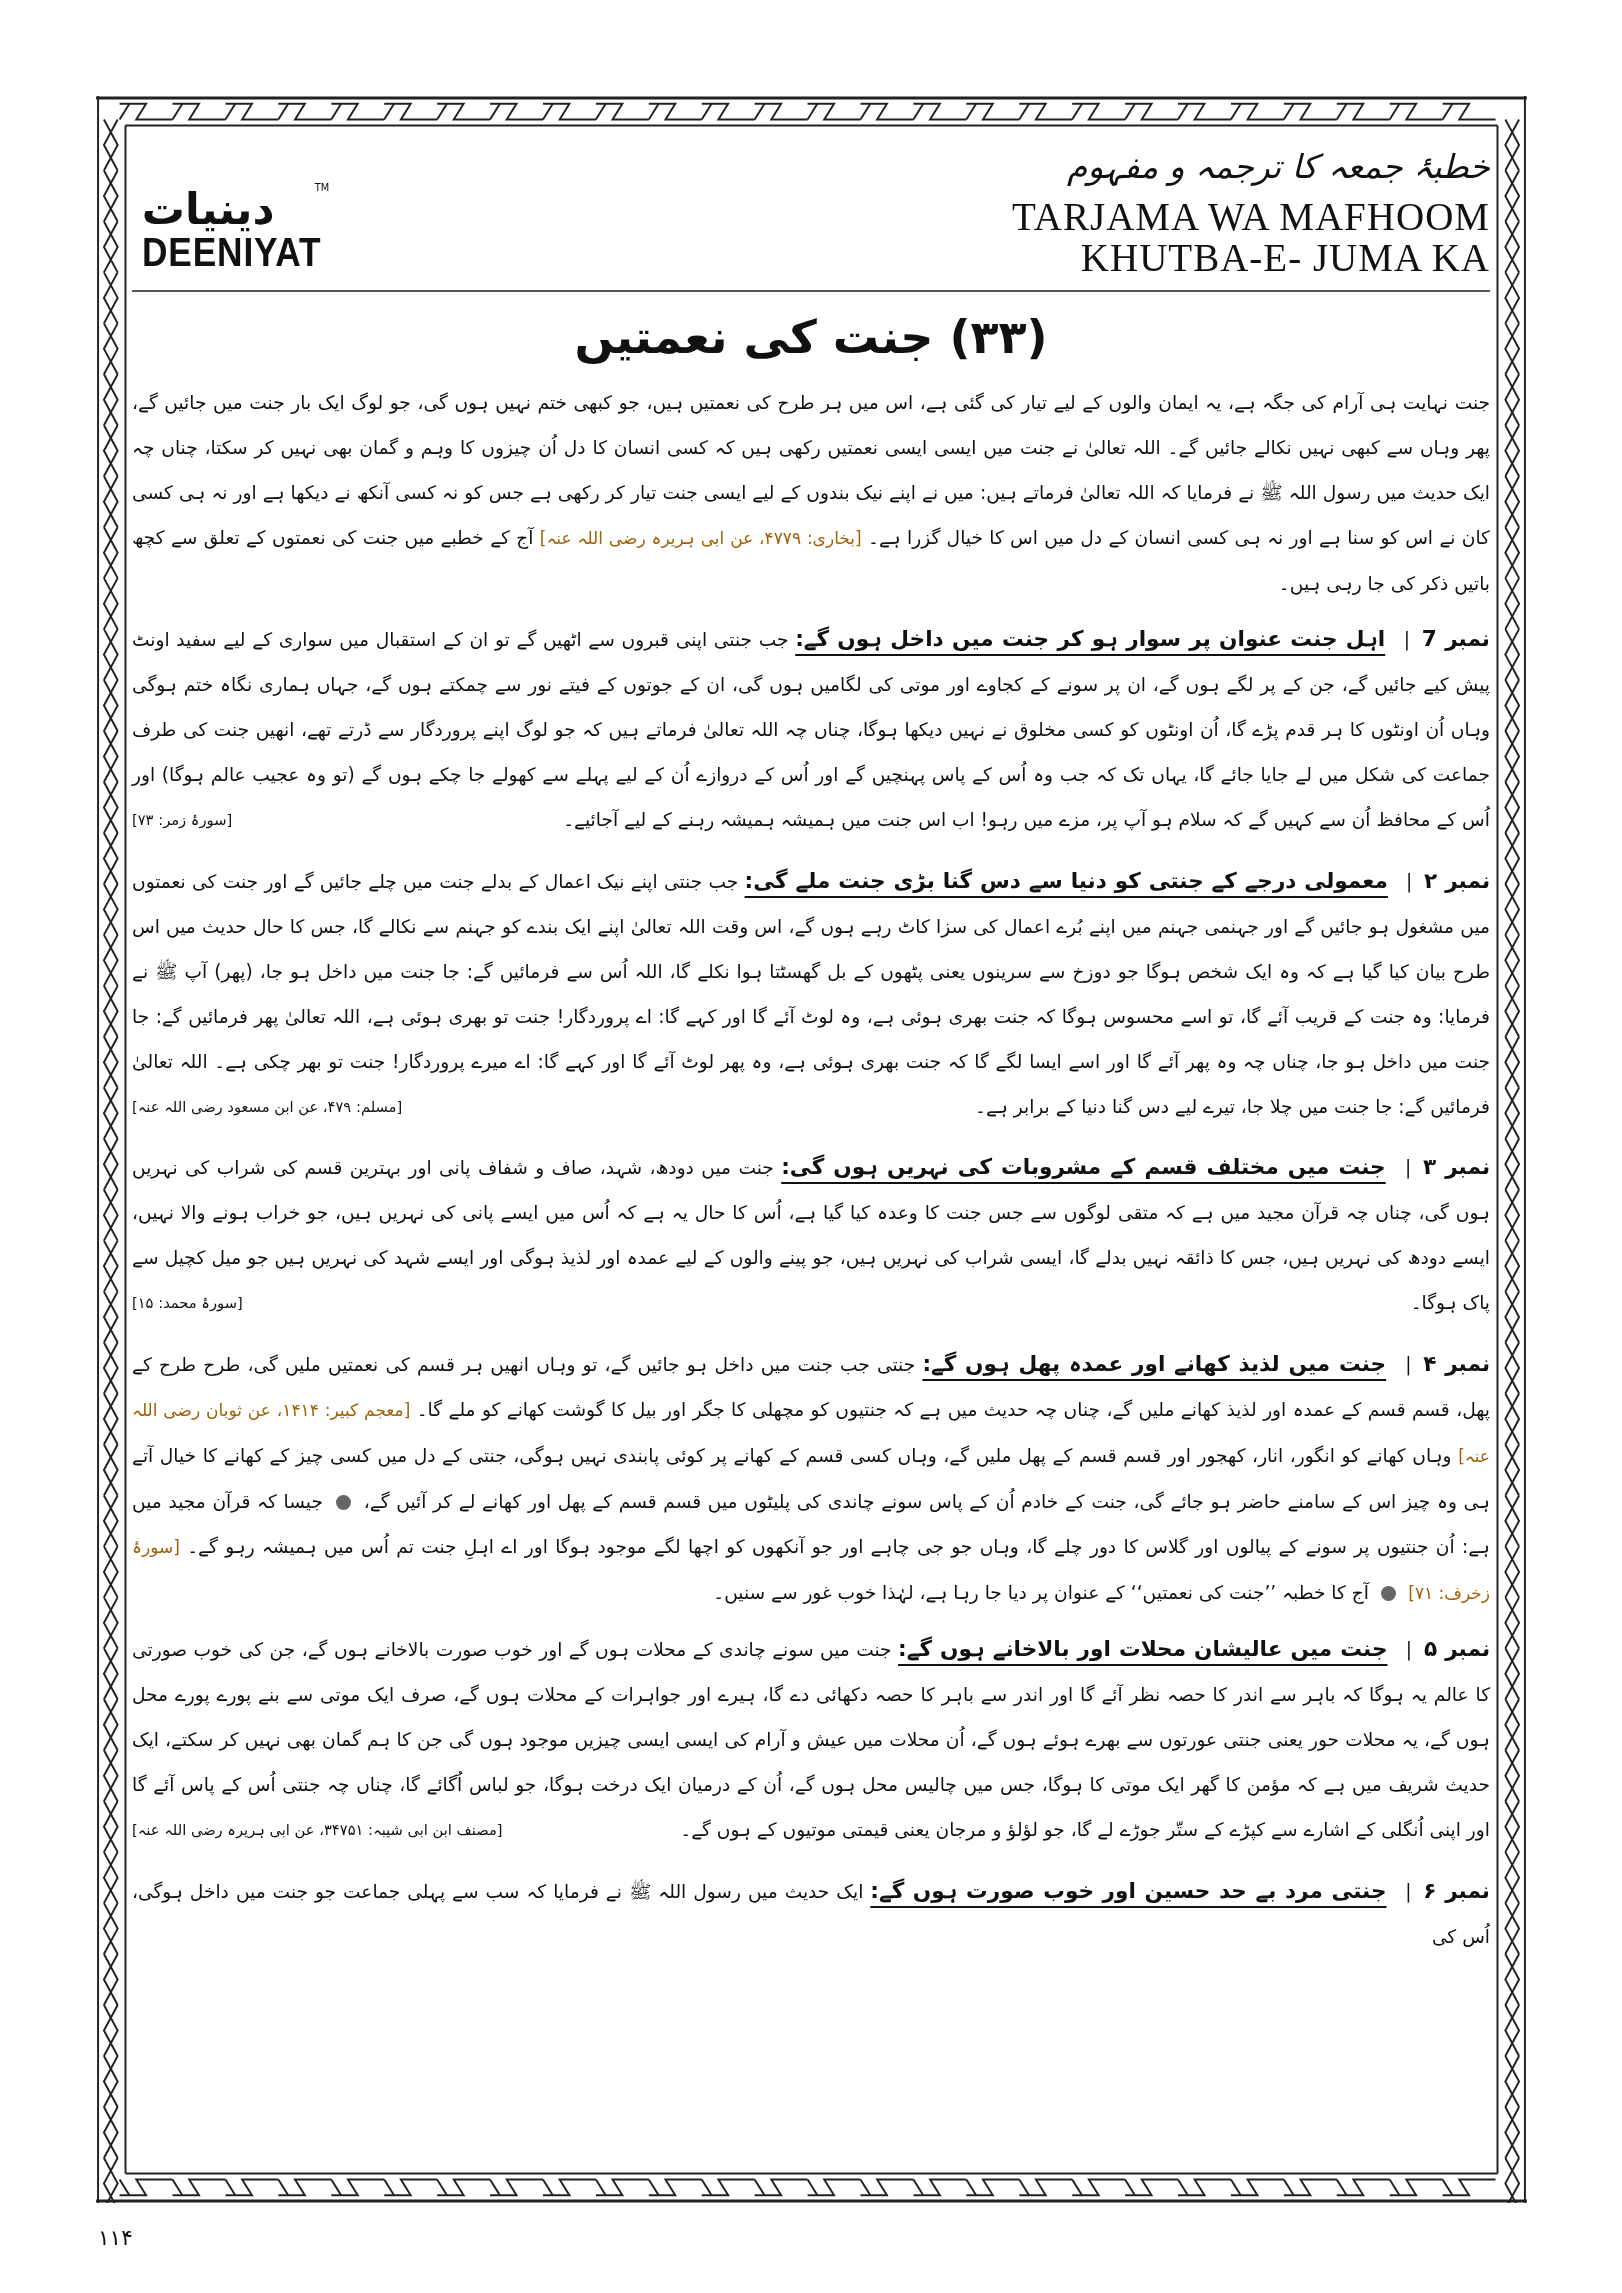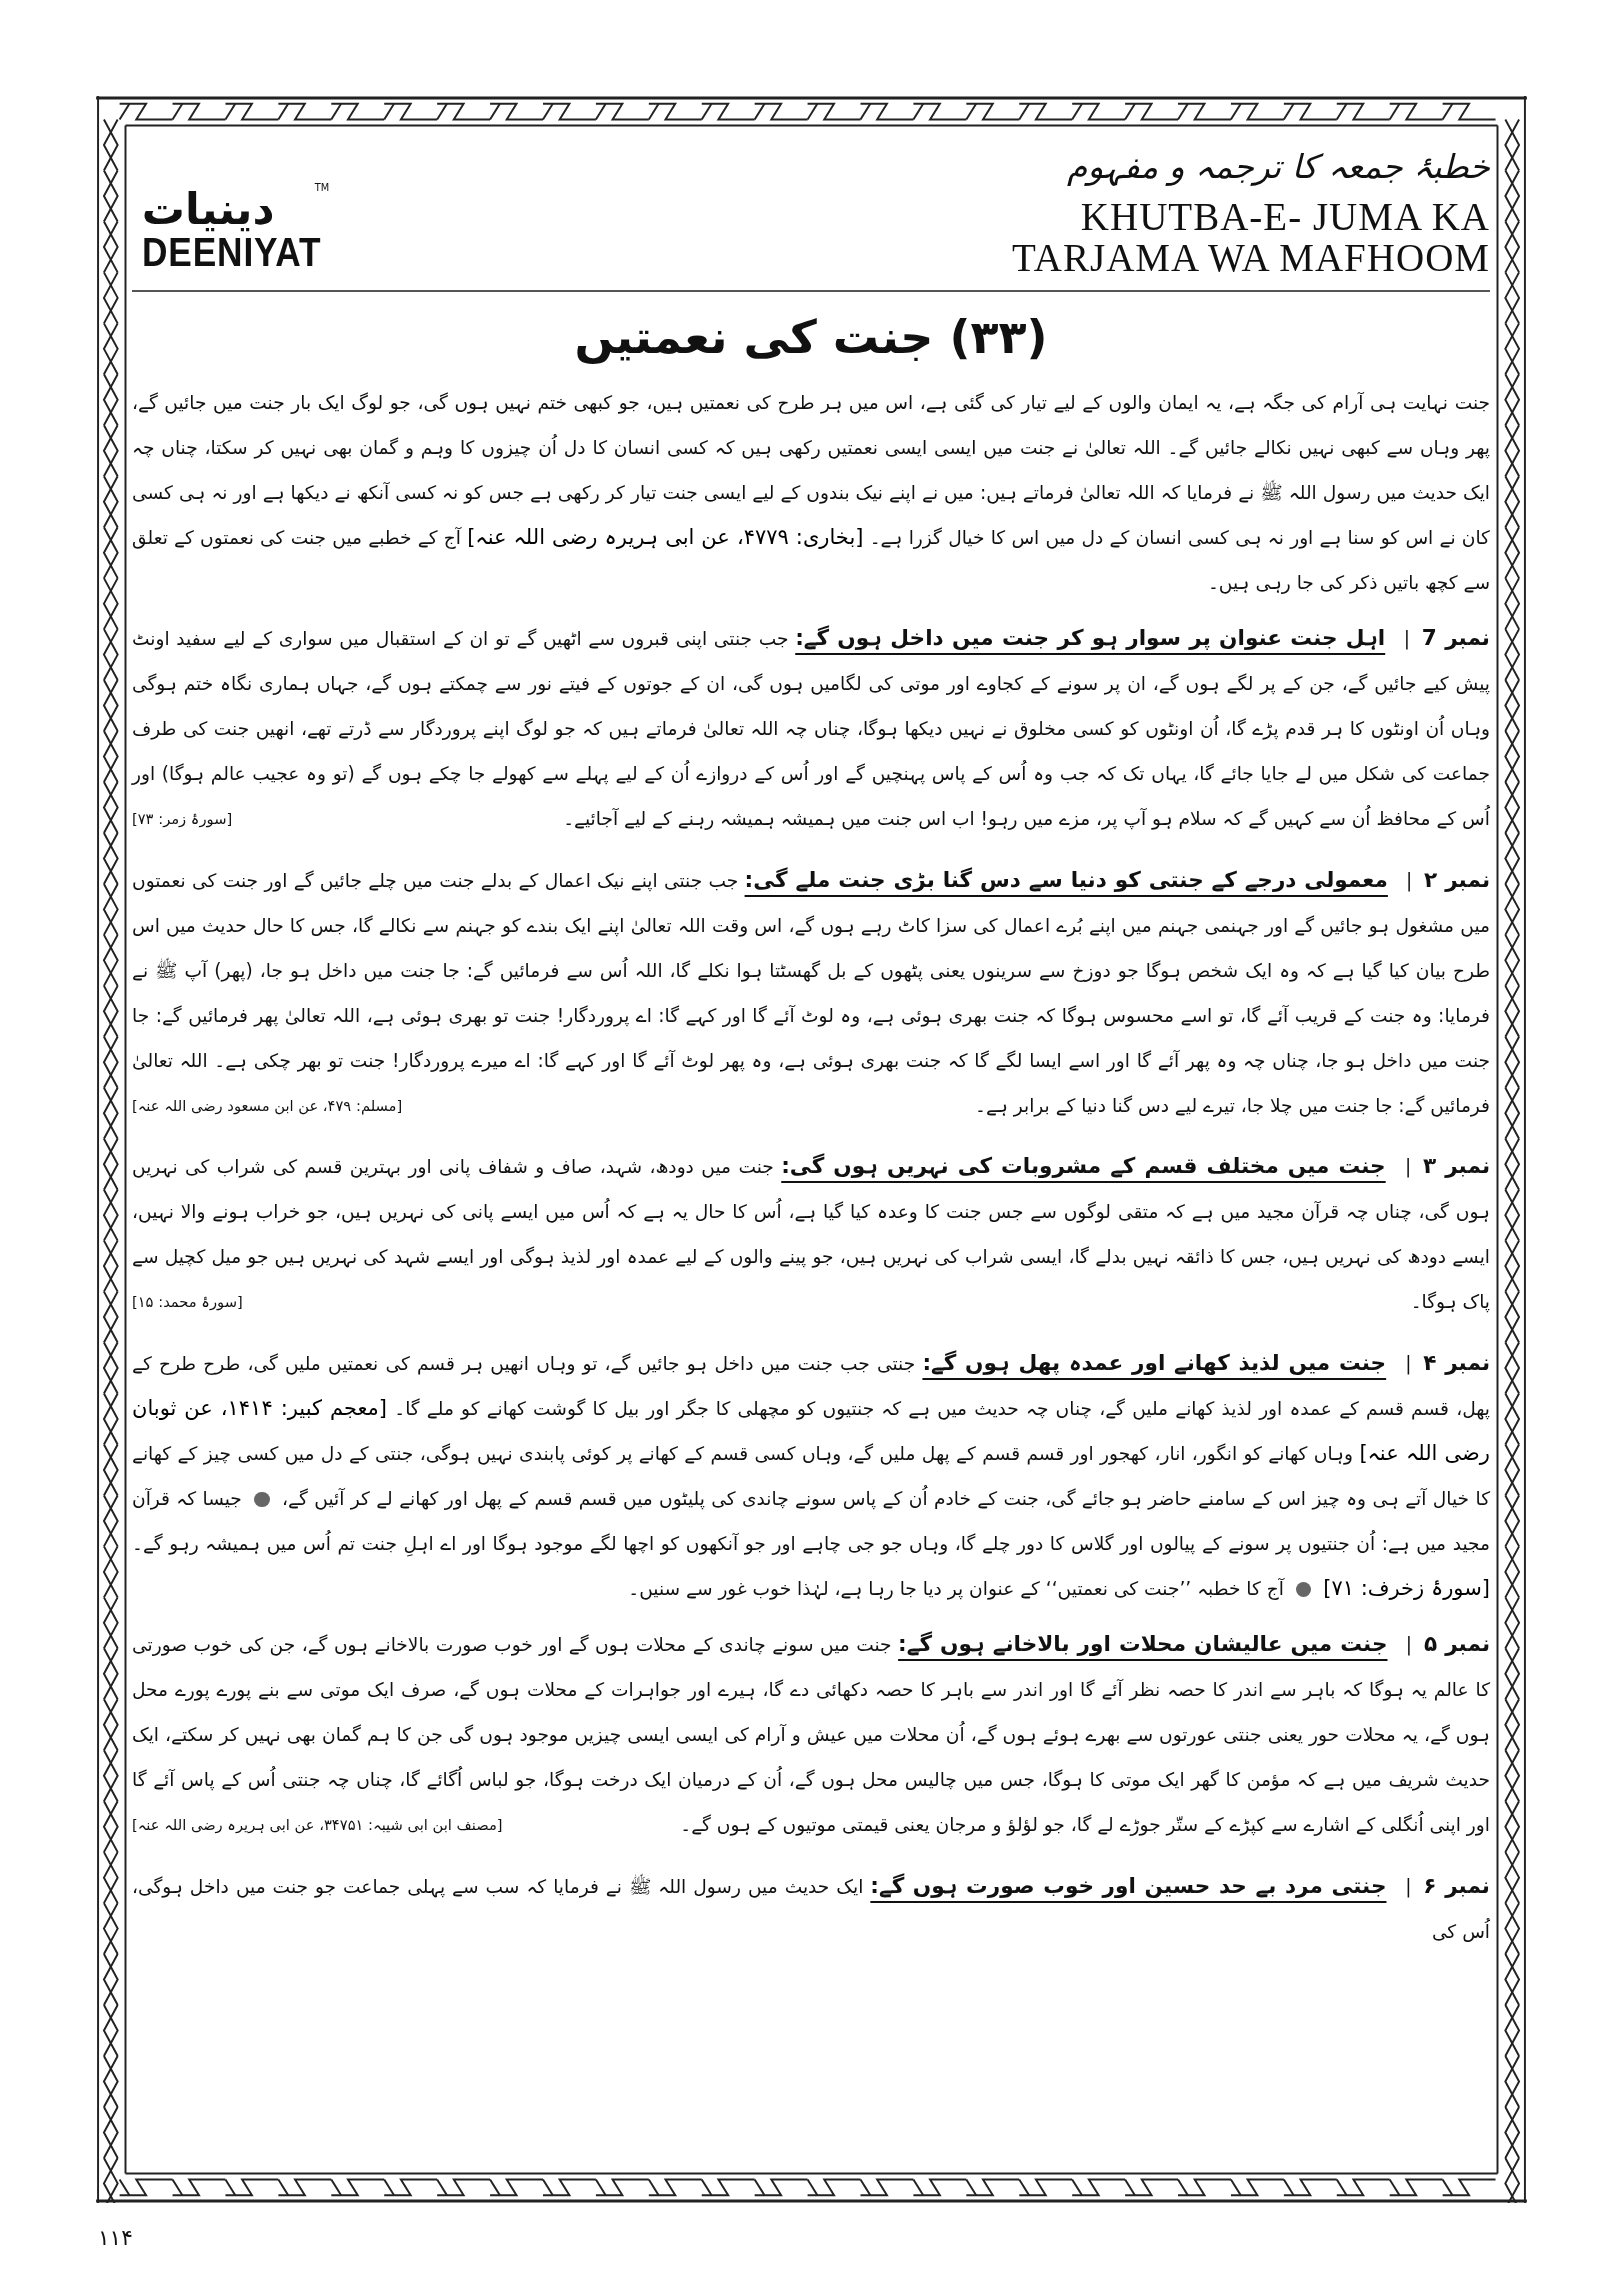--- a/index.html
+++ b/index.html
@@ -31,21 +31,21 @@
            font-family: "DejaVu Sans", sans-serif; font-weight: bold; font-size: 46px; line-height: 59px; }
 
   .body { direction: rtl; text-align: justify; font-family: "DejaVu Sans", sans-serif;
           font-size: 18.6px; line-height: 45px; margin-top: 13.7px; }
   .para { margin: 0 0 5.9px 0; }
   .section { margin-top: 9.8px; }
   .sec-num { font-weight: bold; font-size: 21.6px; }
   .sec-sep { display: inline-block; margin: 0 11.8px; font-weight: normal; }
   .sec-title { font-weight: bold; font-size: 21.6px; text-decoration: underline; text-decoration-thickness: 2px;
                text-underline-offset: 7.8px; }
-  .cite { font-size: 21px; color: #000000; }
+  .cite { font-size: 17px; color: #a16207; }
   .cite-left { float: left; font-size: 14.7px; }
   .bullet { display: inline-block; width: 15.7px; height: 15.7px; border-radius: 50%; background: #666;
             vertical-align: middle; margin: 0 5.9px; }
   .page-num { position: absolute; left: 98px; top: 2225px; font-size: 21.6px; direction: rtl; }
   .clear { clear: both; }
 </style>
 </head>
 <body>
 
 <div class="frame">
@@ -331,22 +331,22 @@
 
 <div class="content">
   <div class="header">
     <div class="logo">
       <div class="logo-urdu">دینیات</div>
       <div class="logo-tm">TM</div>
       <div class="logo-en">DEENIYAT</div>
     </div>
     <div class="head-right">
       <div class="head-urdu">خطبۂ جمعہ کا ترجمہ و مفہوم</div>
+      <div class="head-en">TARJAMA WA MAFHOOM</div>
       <div class="head-en">KHUTBA-E- JUMA KA</div>
-      <div class="head-en">TARJAMA WA MAFHOOM</div>
     </div>
     <div class="head-rule"></div>
   </div>
 
   <div class="title">(۳۳) جنت کی نعمتیں</div>
 
   <div class="body">
     <p class="para">
       <span>جنت نہایت ہی آرام کی جگہ ہے، یہ ایمان والوں کے لیے تیار کی گئی ہے، اس میں ہر طرح کی نعمتیں ہیں، جو کبھی ختم نہیں ہوں گی، جو لوگ ایک بار جنت میں جائیں گے، پھر وہاں سے کبھی نہیں نکالے جائیں گے۔ اللہ تعالیٰ نے جنت میں ایسی ایسی نعمتیں رکھی ہیں کہ کسی انسان کا دل اُن چیزوں کا وہم و گمان بھی نہیں کر سکتا، چناں چہ ایک حدیث میں رسول اللہ ﷺ نے فرمایا کہ اللہ تعالیٰ فرماتے ہیں: میں نے اپنے نیک بندوں کے لیے ایسی جنت تیار کر رکھی ہے جس کو نہ کسی آنکھ نے دیکھا ہے اور نہ ہی کسی کان نے اس کو سنا ہے اور نہ ہی کسی انسان کے دل میں اس کا خیال گزرا ہے۔</span>
       <span class="cite">[بخاری: ۴۷۷۹، عن ابی ہریرہ رضی اللہ عنہ]</span>

